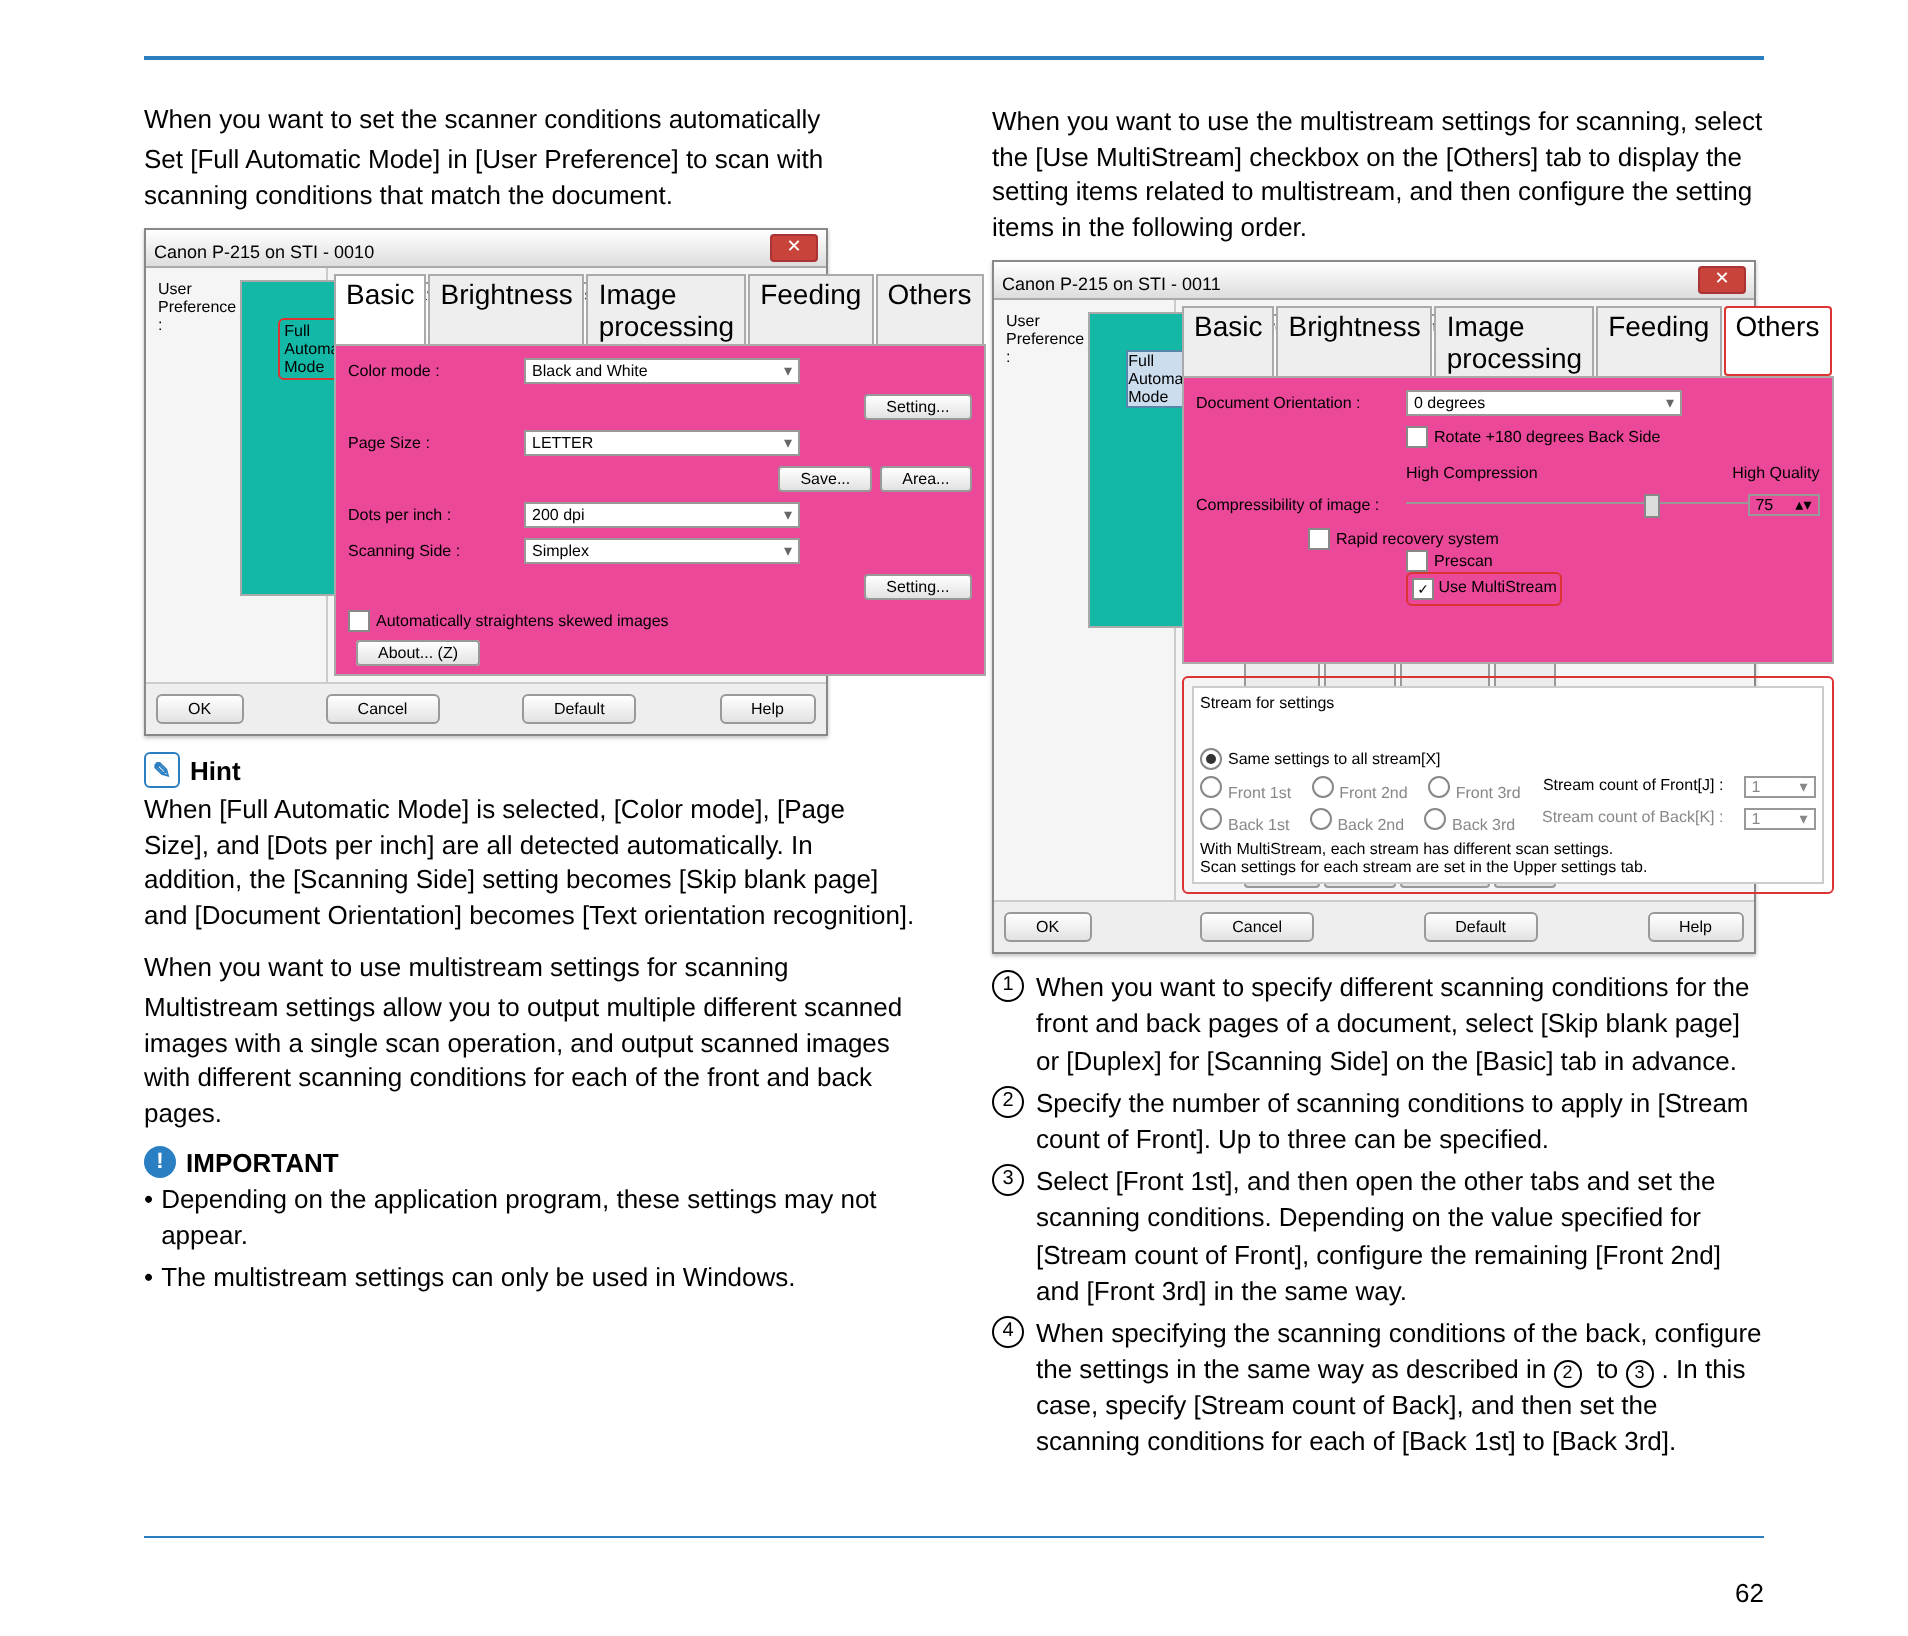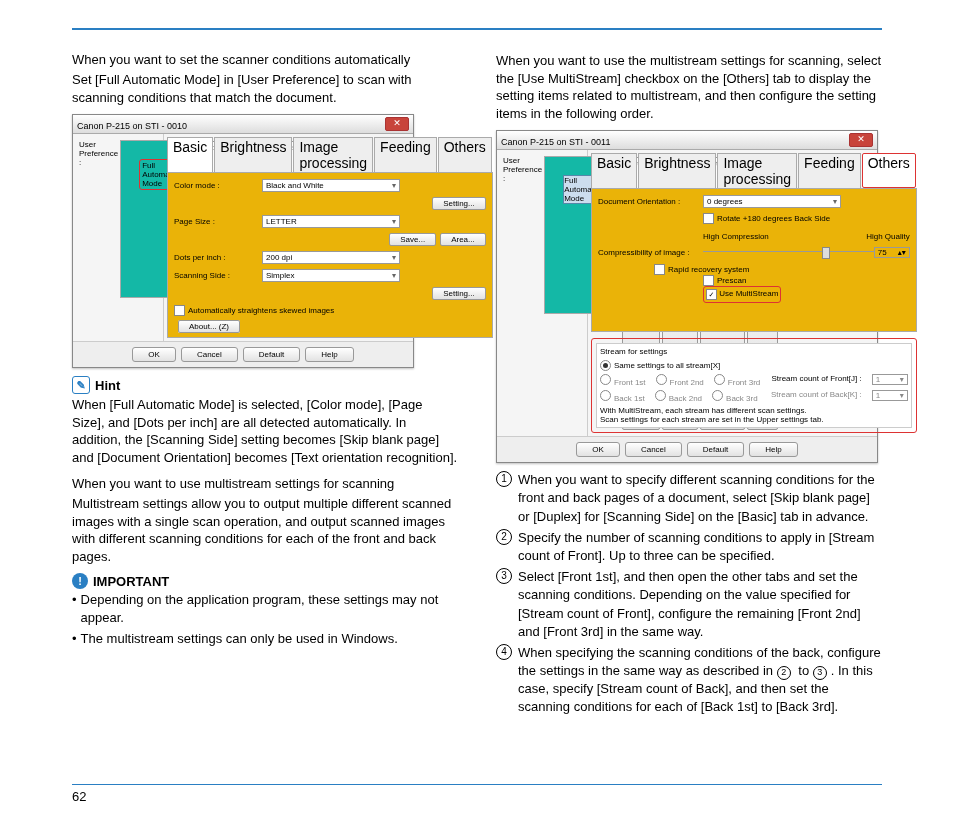--- a/index.html
+++ b/index.html
@@ -13,46 +13,46 @@
 .hint-icon{width:16px;height:16px;border:1px solid #2a7fc3;border-radius:3px;display:flex;align-items:center;justify-content:center;color:#2a7fc3;font-size:11px;font-weight:bold}
 .imp-row{display:flex;align-items:center;gap:5px;margin:8px 0 2px}
 .imp-icon{width:16px;height:16px;border-radius:50%;background:#2a7fc3;color:#fff;font-size:11px;font-weight:bold;display:flex;align-items:center;justify-content:center}
 ul.bul{list-style:none;padding:0;margin:0}
 ul.bul li{display:flex;gap:4px;margin-bottom:3px;line-height:1.35}
 ul.bul li:before{content:"•"}
 .circ{display:inline-block;width:14px;height:14px;border:1px solid #000;border-radius:50%;text-align:center;font-size:10px;line-height:13px;margin-right:4px;flex-shrink:0}
 .num-list{list-style:none;padding:0;margin:0}
 .num-list li{display:flex;align-items:flex-start;gap:2px;margin-bottom:3px;line-height:1.4}
 .footer{position:absolute;bottom:14px;left:72px;right:72px}
-.footline{border-top:1px solid #2a7fc3;padding-top:4px;text-align:left;font-size:13px}
+.footline{border-top:1px solid #2a7fc3;padding-top:20px;text-align:right;font-size:13px}
 
 
 .dlg{border:1px solid #888;background:#eee;font-size:9px;margin:5px 0 8px;box-shadow:0 1px 2px rgba(0,0,0,.25)}
 .dlg-titlebar{display:flex;justify-content:space-between;align-items:flex-end;background:linear-gradient(#fff,#ddd);border-bottom:1px solid #aaa;padding:2px 4px}
 .dlg-x{width:22px;height:12px;background:#c8443b;border:1px solid #a33;border-radius:2px;color:#fff;font-size:9px;line-height:10px;text-align:center}
 .dlg-body{display:flex;background:#f5f5f5}
 .dlg-left{width:78px;border-right:1px solid #ccc;padding:6px;display:flex;flex-direction:row;gap:2px}
 .dlg-listbox{background:#14b8a6;border:1px solid #aaa;height:120px;padding:18px;font-size:8px}
 .dlg-listbox .sel{background:#cde;border:1px solid #58a}
 .dlg-listbox .hl{border:1.5px solid #d33;border-radius:3px;padding:1px 2px}
 .btn{background:linear-gradient(#fff,#e2e2e2);border:1px solid #999;border-radius:2px;font-size:8px;padding:1px;text-align:center;margin-top:1px}
 .dlg-right{flex:1;padding:3px}
 .tabs{display:flex;gap:0;border-bottom:1px solid #aaa}
 .tab{border:1px solid #aaa;border-bottom:none;padding:1px 5px;font-size:14px;background:#eee;margin-right:1px}
 .tab.active{background:#fff}
 .tab.hl{border:1.5px solid #d33;border-radius:2px}
-.tabpanel{background:#eab308;border:1px solid #aaa;border-top:none;padding:6px;min-height:145px;font-size:8px}
+.tabpanel{background:#ec4899;border:1px solid #aaa;border-top:none;padding:6px;min-height:145px;font-size:8px}
 .frow{display:flex;align-items:center;margin-bottom:5px}
 .flab{width:88px}
 .fsel{flex:1;max-width:130px;background:#fff;border:1px solid #999;padding:1px 3px;display:flex;justify-content:space-between}
 .fsel:after{content:"▾";color:#666}
 .sm-btn{background:linear-gradient(#fff,#e2e2e2);border:1px solid #999;border-radius:2px;padding:1px 10px;font-size:8px;margin-left:4px}
 .chk{display:flex;align-items:center;gap:3px}
 .chkbox{width:9px;height:9px;border:1px solid #888;background:#fff;display:inline-flex;align-items:center;justify-content:center;font-size:7px}
-.dlg-foot{display:flex;justify-content:center;gap:5px;padding:5px;border-top:1px solid #ccc;background:#eee}
+.dlg-foot{display:flex;justify-content:space-between;gap:5px;padding:5px;border-top:1px solid #ccc;background:#eee}
 .fbtn{background:linear-gradient(#fff,#e2e2e2);border:1px solid #999;border-radius:3px;padding:2px 15px;font-size:8px}
 .streambox{border:1.5px solid #d33;border-radius:3px;padding:4px;margin-top:6px;font-size:8px}
 .sb-inner{background:#fff;border:1px solid #ccc;padding:3px}
 .radio{width:9px;height:9px;border:1px solid #888;border-radius:50%;display:inline-flex;align-items:center;justify-content:center;margin-right:3px}
 .radio.on:after{content:"";width:5px;height:5px;border-radius:50%;background:#333}
 .streamrow{display:flex;align-items:flex-start;gap:10px;margin-top:3px;color:#888}
 .hl-chk{border:1.5px solid #d33;border-radius:3px;padding:2px;display:inline-flex}
 .slider-track{position:relative;height:12px;flex:1}
 .slider-line{position:absolute;top:5px;left:0;right:0;height:1px;background:#999}
 .slider-thumb{position:absolute;top:1px;left:70%;width:6px;height:10px;background:#ddd;border:1px solid #888}
@@ -217,21 +217,21 @@
                 </div>
        <div class="chk" style="margin-left:105px">
                   <span class="chkbox"></span>
                   <span>Prescan</span>
                 </div>
        <div style="margin-left:105px"><span class="hl-chk"><span class="chkbox">✓</span>&nbsp;<span>Use MultiStream</span></span></div>
       </div>
 
       <div class="streambox">
        <div class="sb-inner">
-        <div style="margin-bottom:4px">Stream for settings</div>
+        <div style="margin-bottom:18px">Stream for settings</div>
         <div><span class="radio on"></span><span>Same settings to all stream[X]</span></div>
         <div class="streamrow">
          <span><span class="radio"></span><span>Front 1st</span></span>
          <span><span class="radio"></span><span>Front 2nd</span></span>
          <span><span class="radio"></span><span>Front 3rd</span></span>
          <span style="color:#000;margin-left:auto">Stream count of Front[J] :</span>
          <span class="spin">
                       <span>1</span>
                       <span>▾</span>
                     </span>

